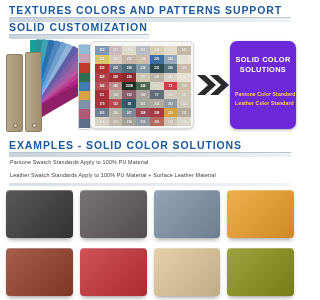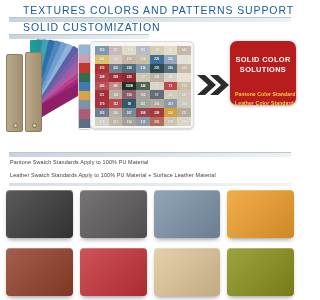--- a/index.html
+++ b/index.html
@@ -5,23 +5,22 @@
   html,body{margin:0;padding:0;}
   body{
     width:300px;height:300px;background:#ffffff;overflow:hidden;
     font-family:"Liberation Sans","DejaVu Sans",sans-serif;
     -webkit-font-smoothing:antialiased;
   }
   .page{position:relative;width:300px;height:300px;}
 
   
   .heading{
-    font-weight:normal;color:#1b5aa0;letter-spacing:.9px;
+    font-weight:bold;color:#1b5aa0;letter-spacing:.9px;
     white-space:nowrap;
-    margin-left:14px;
   }
   .h-main{font-size:10.5px;}
   .rule{
     height:4px;background:linear-gradient(to right,#c9d3dc,#eef2f5);
     border-top:1px solid #b9c5d0;
   }
 
   #hdr1{position:absolute;left:9px;top:4px;}
   #rule1{position:absolute;left:9px;top:17px;width:282px;}
   #hdr2{position:absolute;left:9px;top:21px;}
@@ -72,22 +71,22 @@
     font-size:3.1px;color:#fff;font-weight:bold;letter-spacing:-.1px;
     text-shadow:0 0 1px rgba(0,0,0,.35);
   }
 
   
   #arrow{position:absolute;left:196px;top:74px;width:34px;height:22px;}
   #arrow svg{display:block;}
 
   
   #panel{
-    position:absolute;left:230px;top:41px;width:66px;height:64px;
-    background:#b91c1c;border-radius:7px;
+    position:absolute;left:230px;top:41px;width:66px;height:88px;
+    background:#6d28d9;border-radius:7px;
     box-shadow:0 1px 3px rgba(0,0,0,.35);
     box-sizing:border-box;padding:14px 5px 6px 5px;
   }
   #panel .p-title{
     color:#ffffff;font-weight:bold;font-size:7.4px;line-height:9.5px;
     letter-spacing:.35px;text-align:center;
   }
   #panel .p-sub{
     margin-top:16px;color:#ffd24a;font-weight:bold;font-size:5.1px;
     line-height:8.5px;text-align:center;letter-spacing:.1px;white-space:nowrap;
@@ -226,20 +225,21 @@
   </div>
 
   <div id="panel">
     <div class="p-title">SOLID COLOR SOLUTIONS</div>
     <div class="p-sub">
       <div>Pantone Color Standard</div>
       <div>Leather Color Standard</div>
     </div>
   </div>
 
+  <div id="hdr3" class="heading h-main">EXAMPLES - SOLID COLOR SOLUTIONS</div>
   <div id="rule3" class="rule"></div>
 
   <div id="line1" class="body-line">Pantone Swatch Standards Apply to 100% PU Material</div>
   <div id="line2" class="body-line">Leather Swatch Standards Apply to 100% PU Material + Surface Leather Material</div>
   <div id="rule4"></div>
 
   <div id="swatches">
     <div class="sw-row" id="sw-row-1">
         <div class="sw" style="background: rgb(58, 58, 58);"></div>
         <div class="sw" style="background: rgb(95, 90, 92);"></div>

